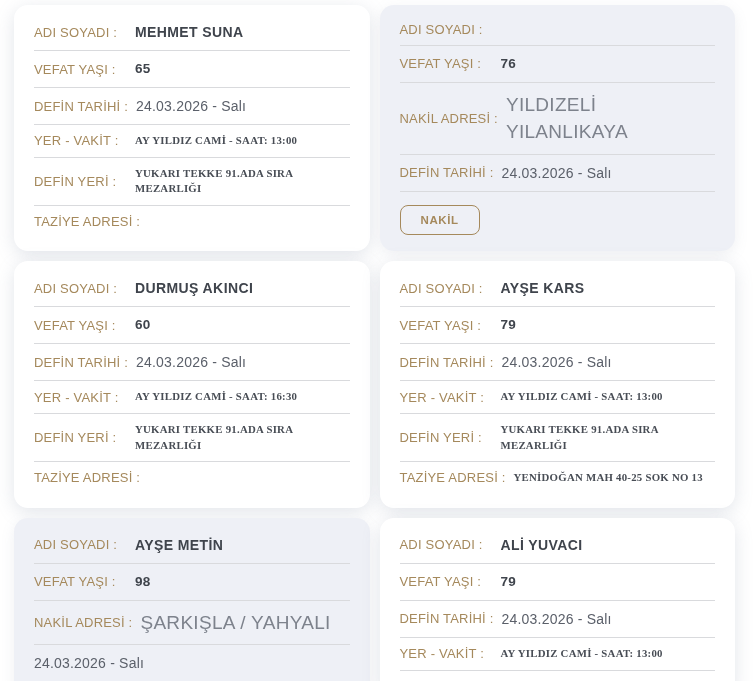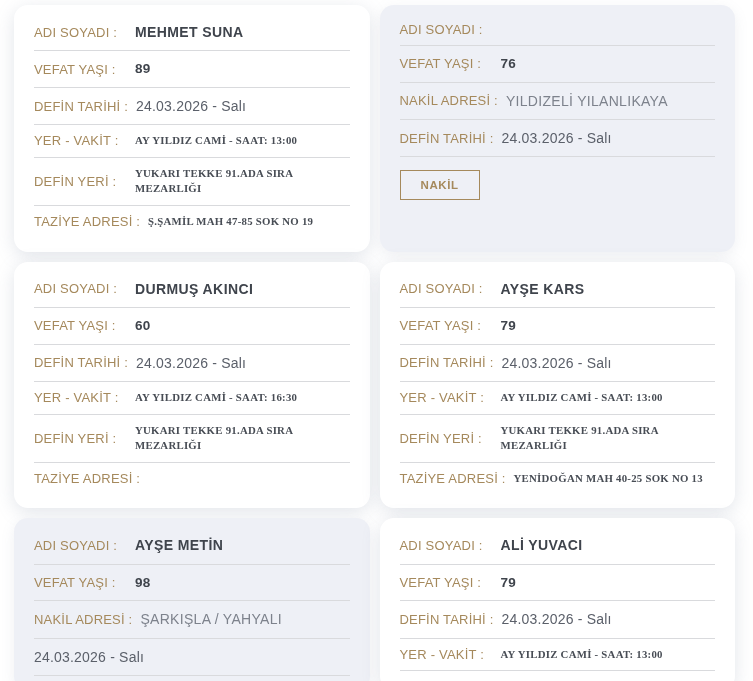--- a/index.html
+++ b/index.html
@@ -45,65 +45,64 @@
     letter-spacing: 0.2px;
     min-width: 93px;
     margin-right: 8px;
     flex-shrink: 0;
     white-space: nowrap;
   }
   .fvalue { line-height: 1.45; }
   .fvalue.name  { font-weight: bold; color: #3f444c; font-size: 14px; letter-spacing: 0.4px; }
   .fvalue.num   { font-weight: bold; color: #3f444c; font-size: 13.5px; letter-spacing: 0.3px; }
   .fvalue.date  { color: #5b606a; font-size: 14px; letter-spacing: 0.2px; }
-  .fvalue.plain { color: #7d828c; font-size: 14px; letter-spacing: 0.3px; }
+  .fvalue.plain { color: #7d828c; font-size: 19px; letter-spacing: 0.3px; }
   .fvalue.small { font-weight: bold; color: #484d55; font-size: 10.8px; letter-spacing: 0.25px; font-family: Liberation Serif, serif; }
   .nakil-btn {
     margin-top: 13px;
     align-self: flex-start;
     background: transparent;
     border: 1.6px solid #a5895c;
     color: #a5895c;
-    border-radius: 0;
+    border-radius: 8px;
     padding: 8px 20px;
     font-family: "Liberation Sans", sans-serif;
     font-size: 11.5px;
     font-weight: bold;
     letter-spacing: 0.6px;
     cursor: pointer;
   }
 </style>
 </head>
 <body>
 
 <div class="grid" id="cards-grid">
     <div class="card white">
       <div class="field">
         <span class="flabel">ADI SOYADI :</span>
         <span class="fvalue name">MEHMET SUNA</span>
       </div>
       <div class="field">
         <span class="flabel">VEFAT YAŞI :</span>
-        <span class="fvalue num">89</span>
+        <span class="fvalue num">65</span>
       </div>
       <div class="field">
         <span class="flabel">DEFİN TARİHİ :</span>
         <span class="fvalue date">24.03.2026 - Salı</span>
       </div>
       <div class="field">
         <span class="flabel">YER - VAKİT :</span>
         <span class="fvalue small">AY YILDIZ CAMİ - SAAT: 13:00</span>
       </div>
       <div class="field">
         <span class="flabel">DEFİN YERİ :</span>
         <span class="fvalue small">YUKARI TEKKE 91.ADA SIRA MEZARLIĞI</span>
       </div>
       <div class="field last">
         <span class="flabel">TAZİYE ADRESİ :</span>
-        <span class="fvalue small">Ş.ŞAMİL MAH 47-85 SOK NO 19</span>
       </div>
     </div>
     <div class="card gray">
       <div class="field">
         <span class="flabel">ADI SOYADI :</span>
       </div>
       <div class="field">
         <span class="flabel">VEFAT YAŞI :</span>
         <span class="fvalue num">76</span>
       </div>

